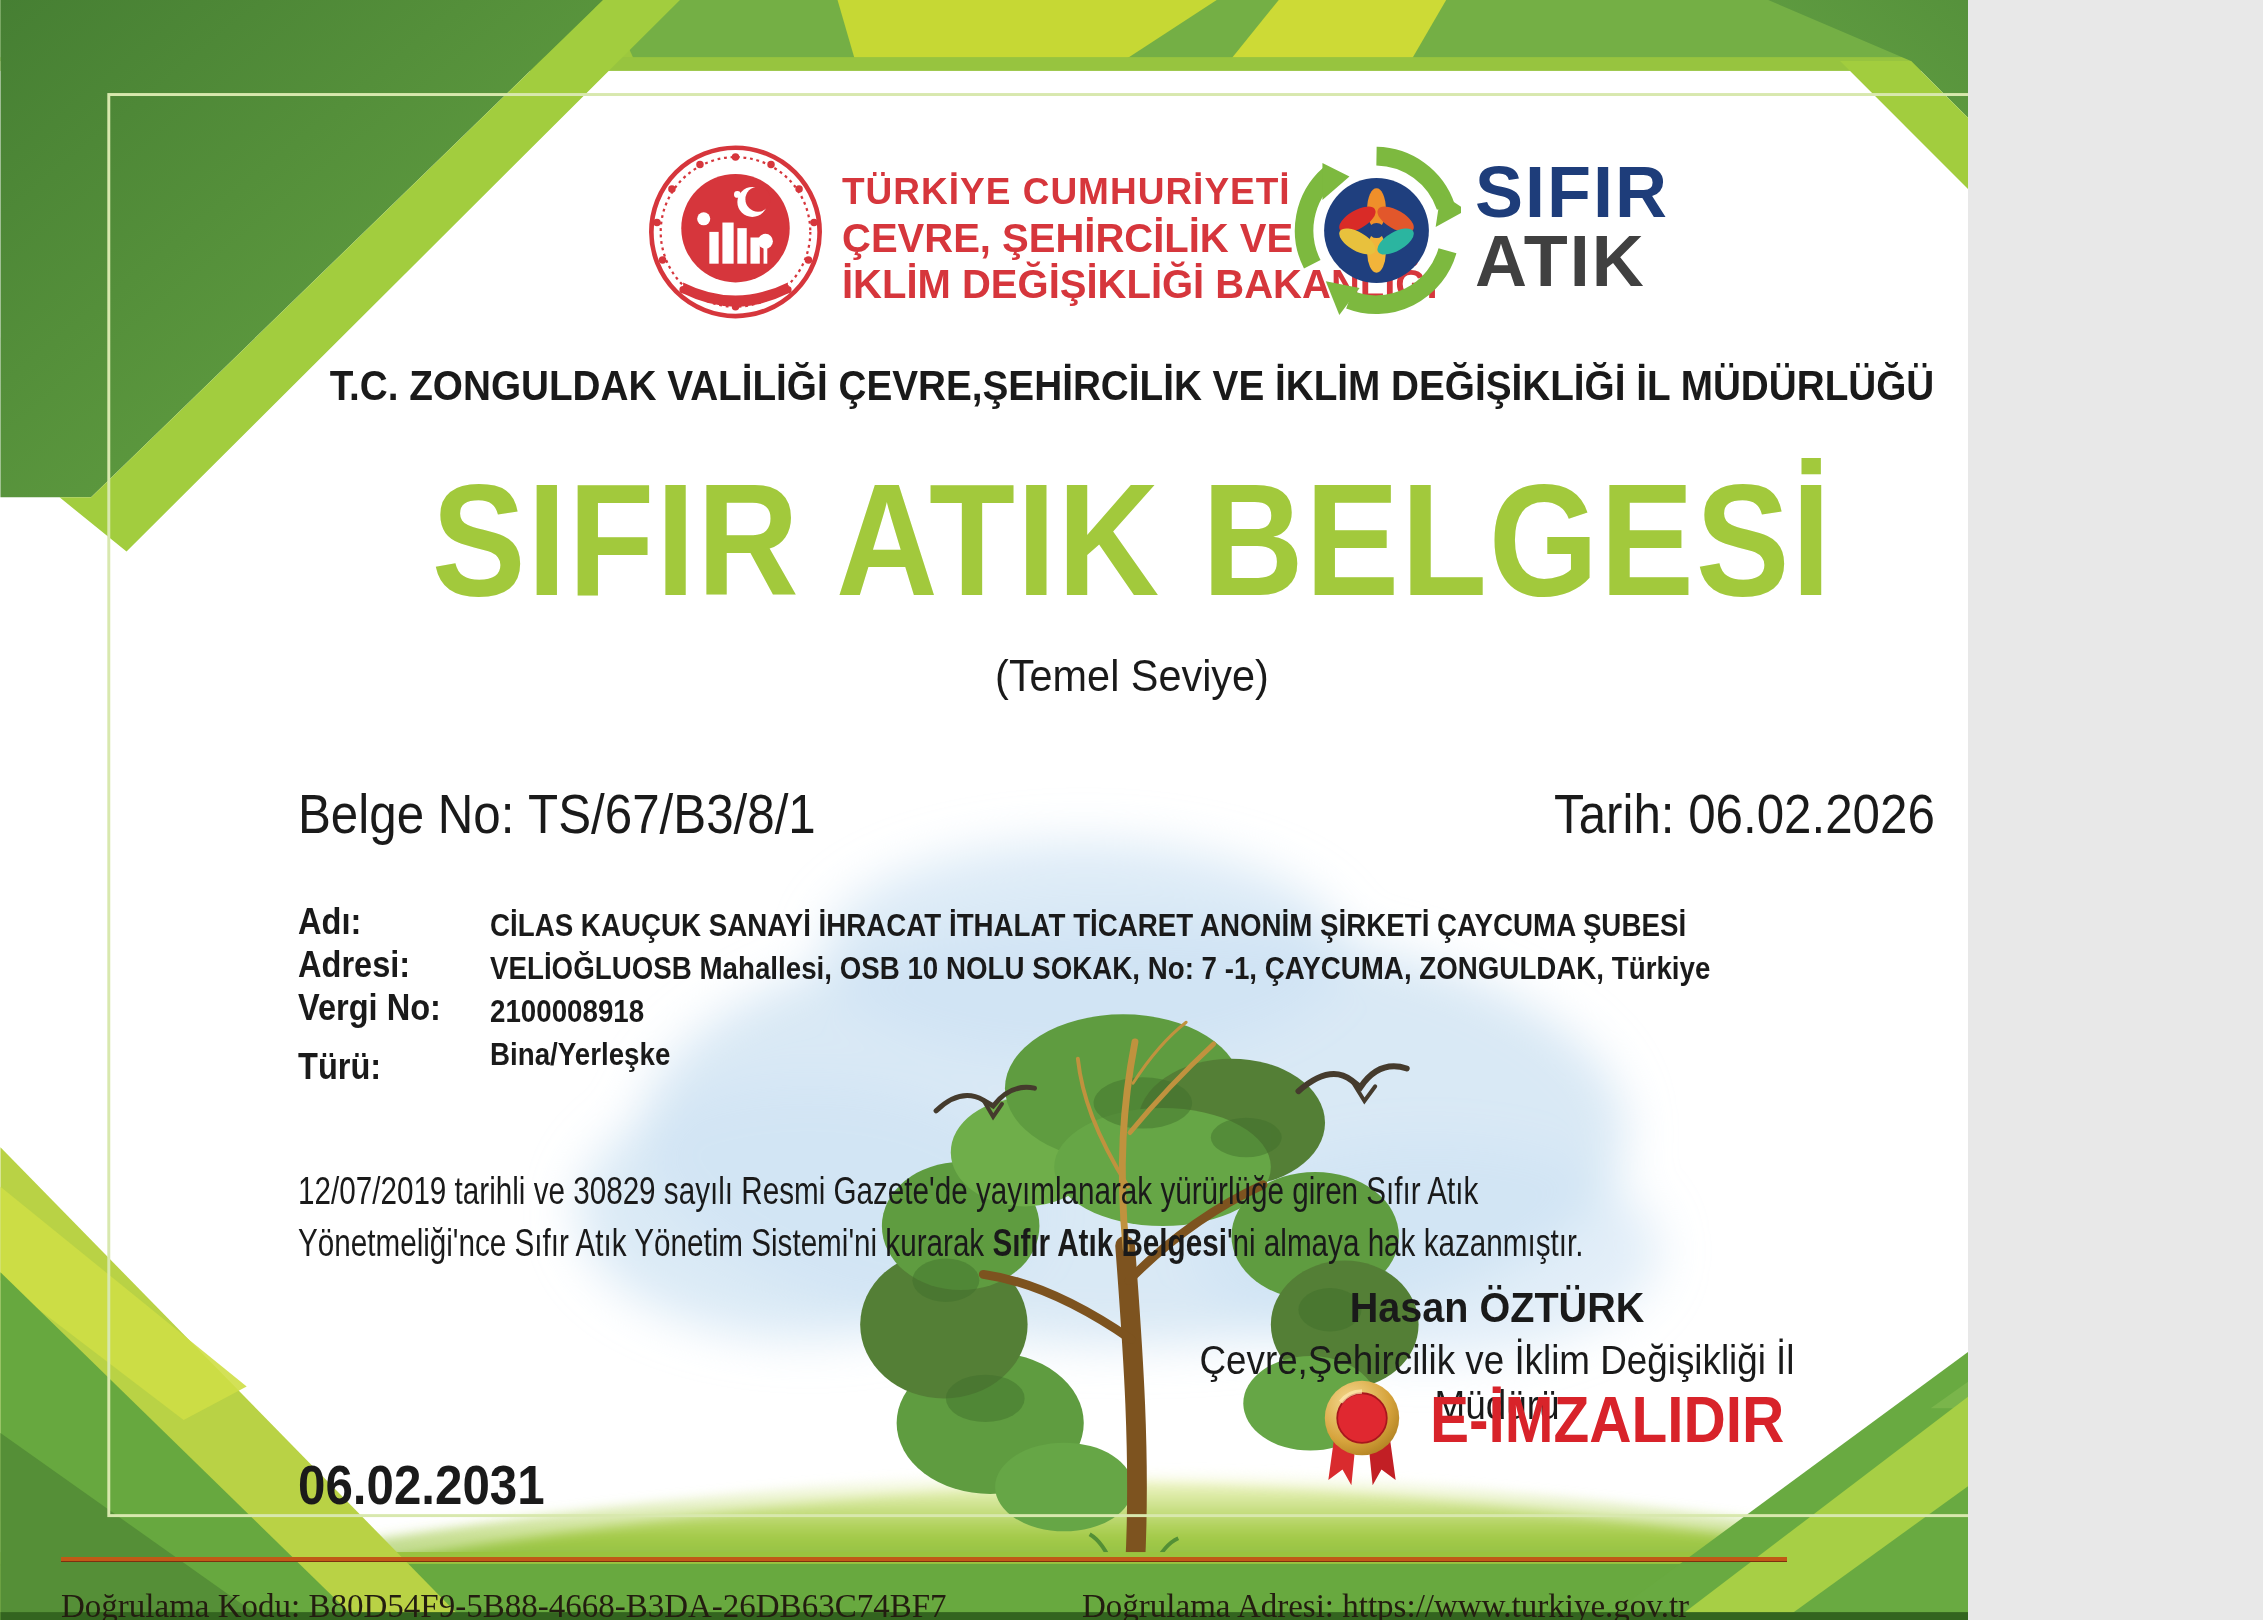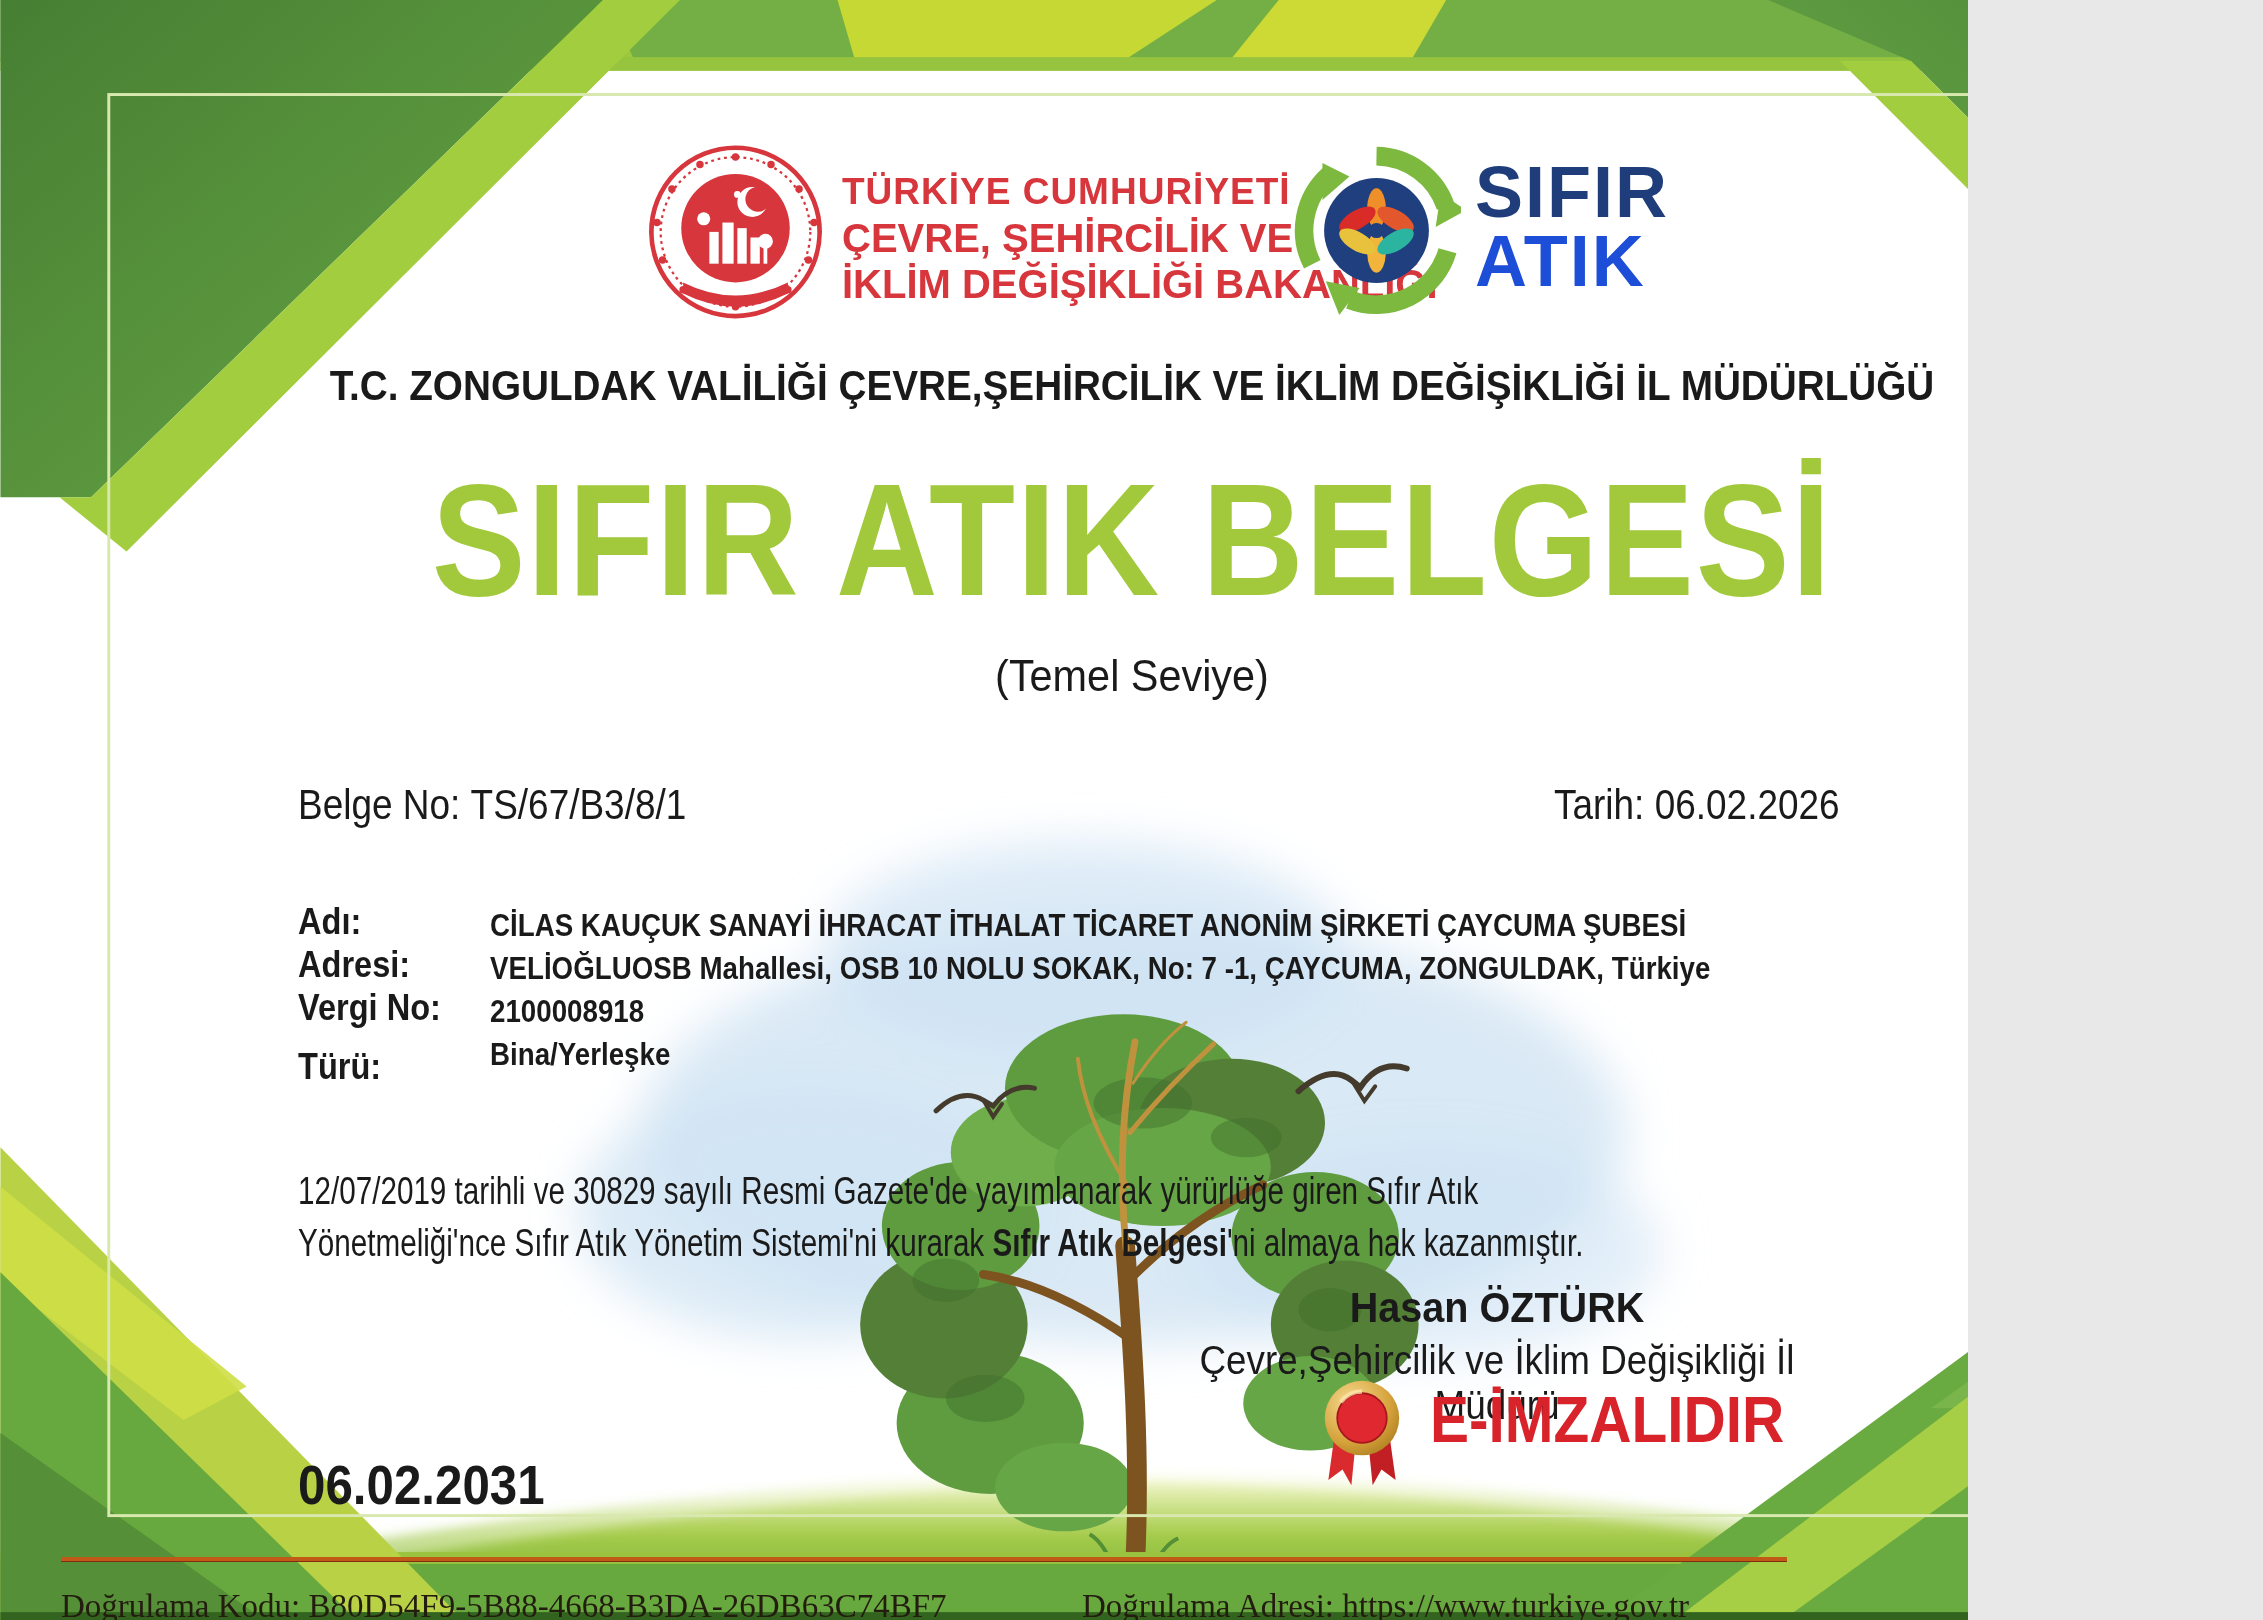--- a/index.html
+++ b/index.html
@@ -11,25 +11,25 @@
   svg.deco{position:absolute;left:0;top:0;pointer-events:none;}
   .cx{left:0;width:2264px;text-align:center;}
   .condl{display:inline-block;transform:scaleX(0.88);transform-origin:0 50%;white-space:nowrap;}
   
   .min-text{left:842px;top:169px;color:#d6363c;line-height:46px;white-space:nowrap;}
   .min-text .l1{font-size:37px;font-weight:700;letter-spacing:1px;}
   .min-text .l2,.min-text .l3{font-size:40px;font-weight:800;}
   
   .sa-word{left:1475px;top:158px;line-height:69px;font-weight:700;font-size:72px;letter-spacing:2px;white-space:nowrap;}
   .sa-word .w1{color:#1e3d7a;}
-  .sa-word .w2{color:#1d4ed8;}
+  .sa-word .w2{color:#404040;}
   .office-title{top:361px;font-size:43px;font-weight:700;transform:scaleX(0.9);}
   .big-title{top:448px;font-size:160px;font-weight:700;color:#a2c93c;transform:scaleX(0.88);letter-spacing:2px;}
   .sub-title{top:650px;font-size:45px;transform:scaleX(0.92);}
-  .meta{top:781px;font-size:42px;}
+  .meta{top:781px;font-size:56px;}
   .info-label{font-size:37px;font-weight:700;}
   .info-value{font-size:31.5px;font-weight:700;}
   .para{left:298px;top:1165px;width:1734px;font-size:38px;line-height:52px;transform:scaleX(0.78);transform-origin:0 0;}
   .sig{left:1103px;top:1283px;width:788px;text-align:center;}
   .sig .name{font-size:43px;font-weight:700;transform:scaleX(0.92);}
   .sig .role{font-size:40px;margin-top:5.9px;transform:scaleX(0.92);}
   .esign{left:1430px;top:1382px;font-size:65px;font-weight:800;color:#d8232a;white-space:nowrap;transform:scaleX(0.9);transform-origin:0 50%;}
   .valid1{left:298px;top:1406px;font-size:42px;}
   .valid2{left:298px;top:1452px;font-size:56px;font-weight:700;}
   .footer-text{top:1588px;font-family:"Liberation Serif",serif;font-size:33px;color:#231d10;white-space:nowrap;}

